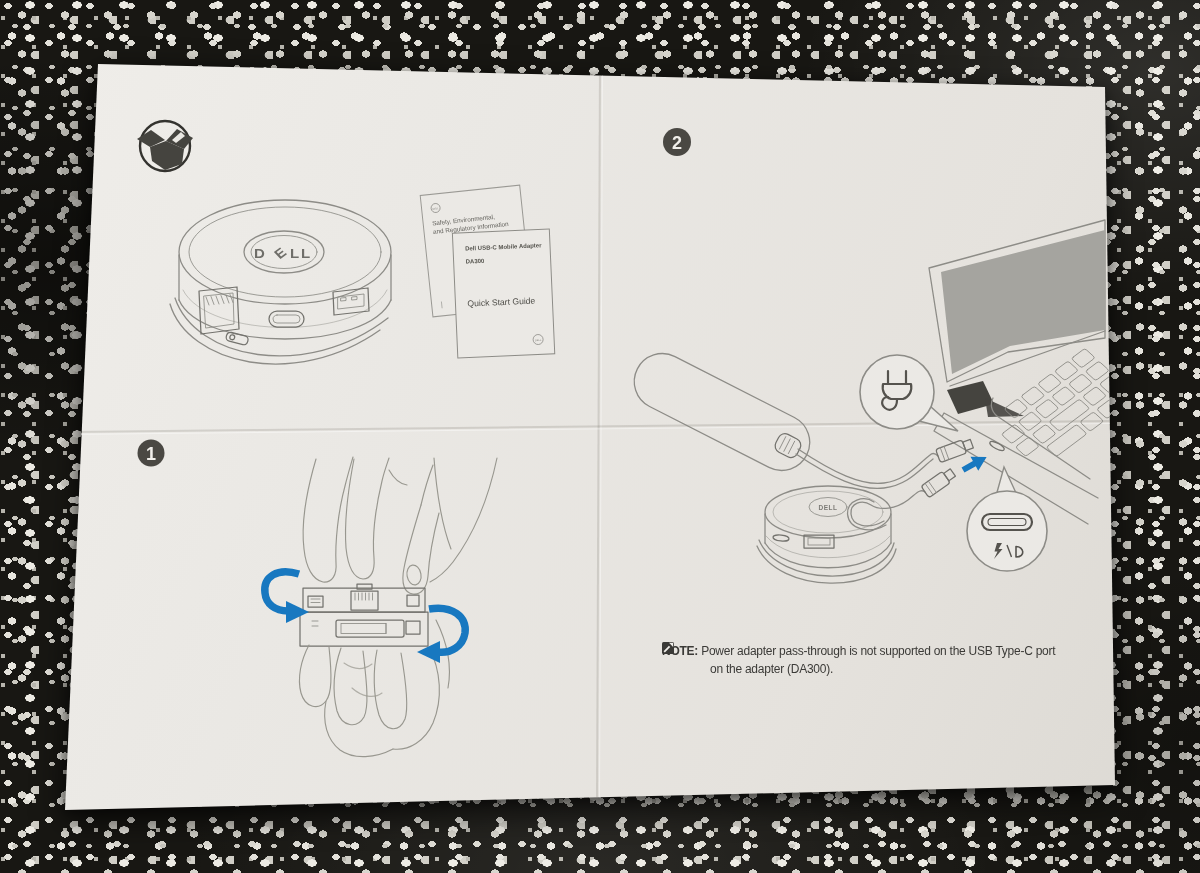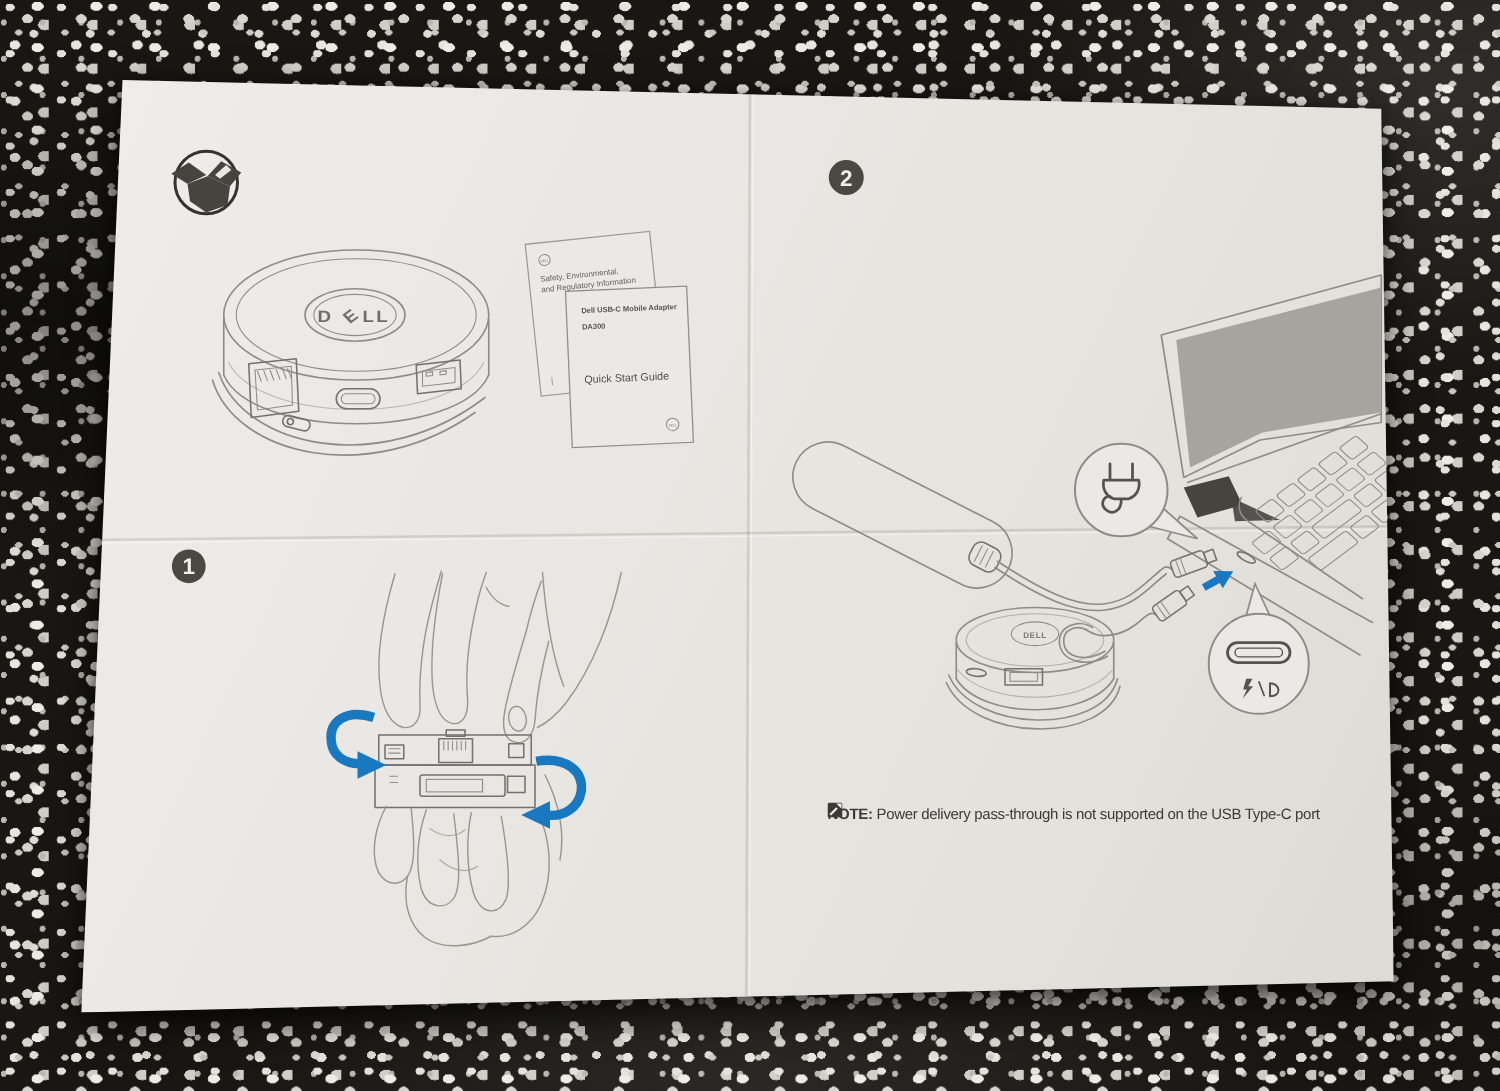--- a/index.html
+++ b/index.html
@@ -327,19 +327,20 @@
       </g>
     </svg>
 
     <div class="note">
       <div class="note-line1">
         <svg class="note-ic" width="12" height="12" viewBox="0 0 12 12">
           <rect x="0" y="0" width="12" height="12" rx="1.5" fill="#3a3936"></rect>
           <polygon points="7,0.8 11.2,0.8 11.2,5" fill="#f2f0ec"></polygon>
           <line x1="2.2" y1="9.8" x2="7.6" y2="4.4" stroke="#f2f0ec" stroke-width="1.8"></line>
         </svg><span class="note-label">NOTE:</span>
-        <span>Power delivery pass-through is not supported on the USB Type-C port</span>
+        <span>Power adapter pass-through is not supported on the USB Type-C port</span>
       </div>
+      <div class="note-line2">on the adapter (DA300).</div>
     </div>
 
   </div>
   </div>
 </div>
 
 </body></html>

